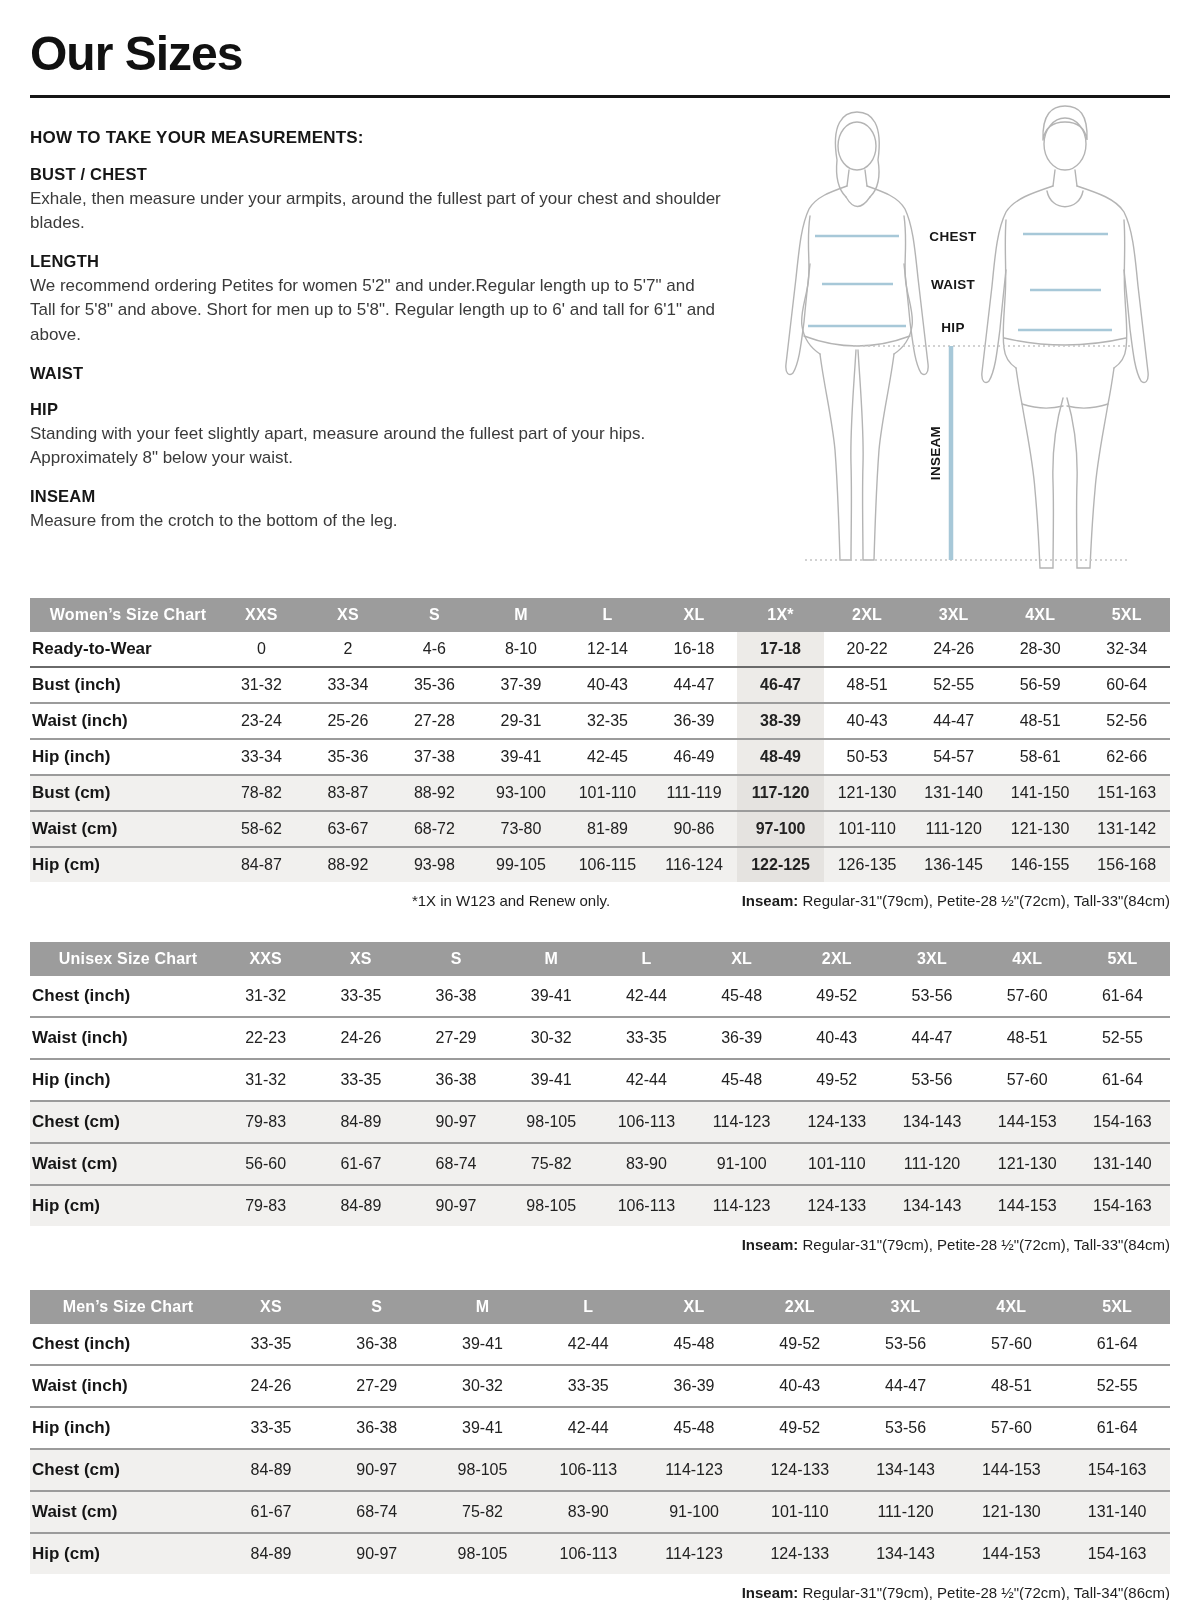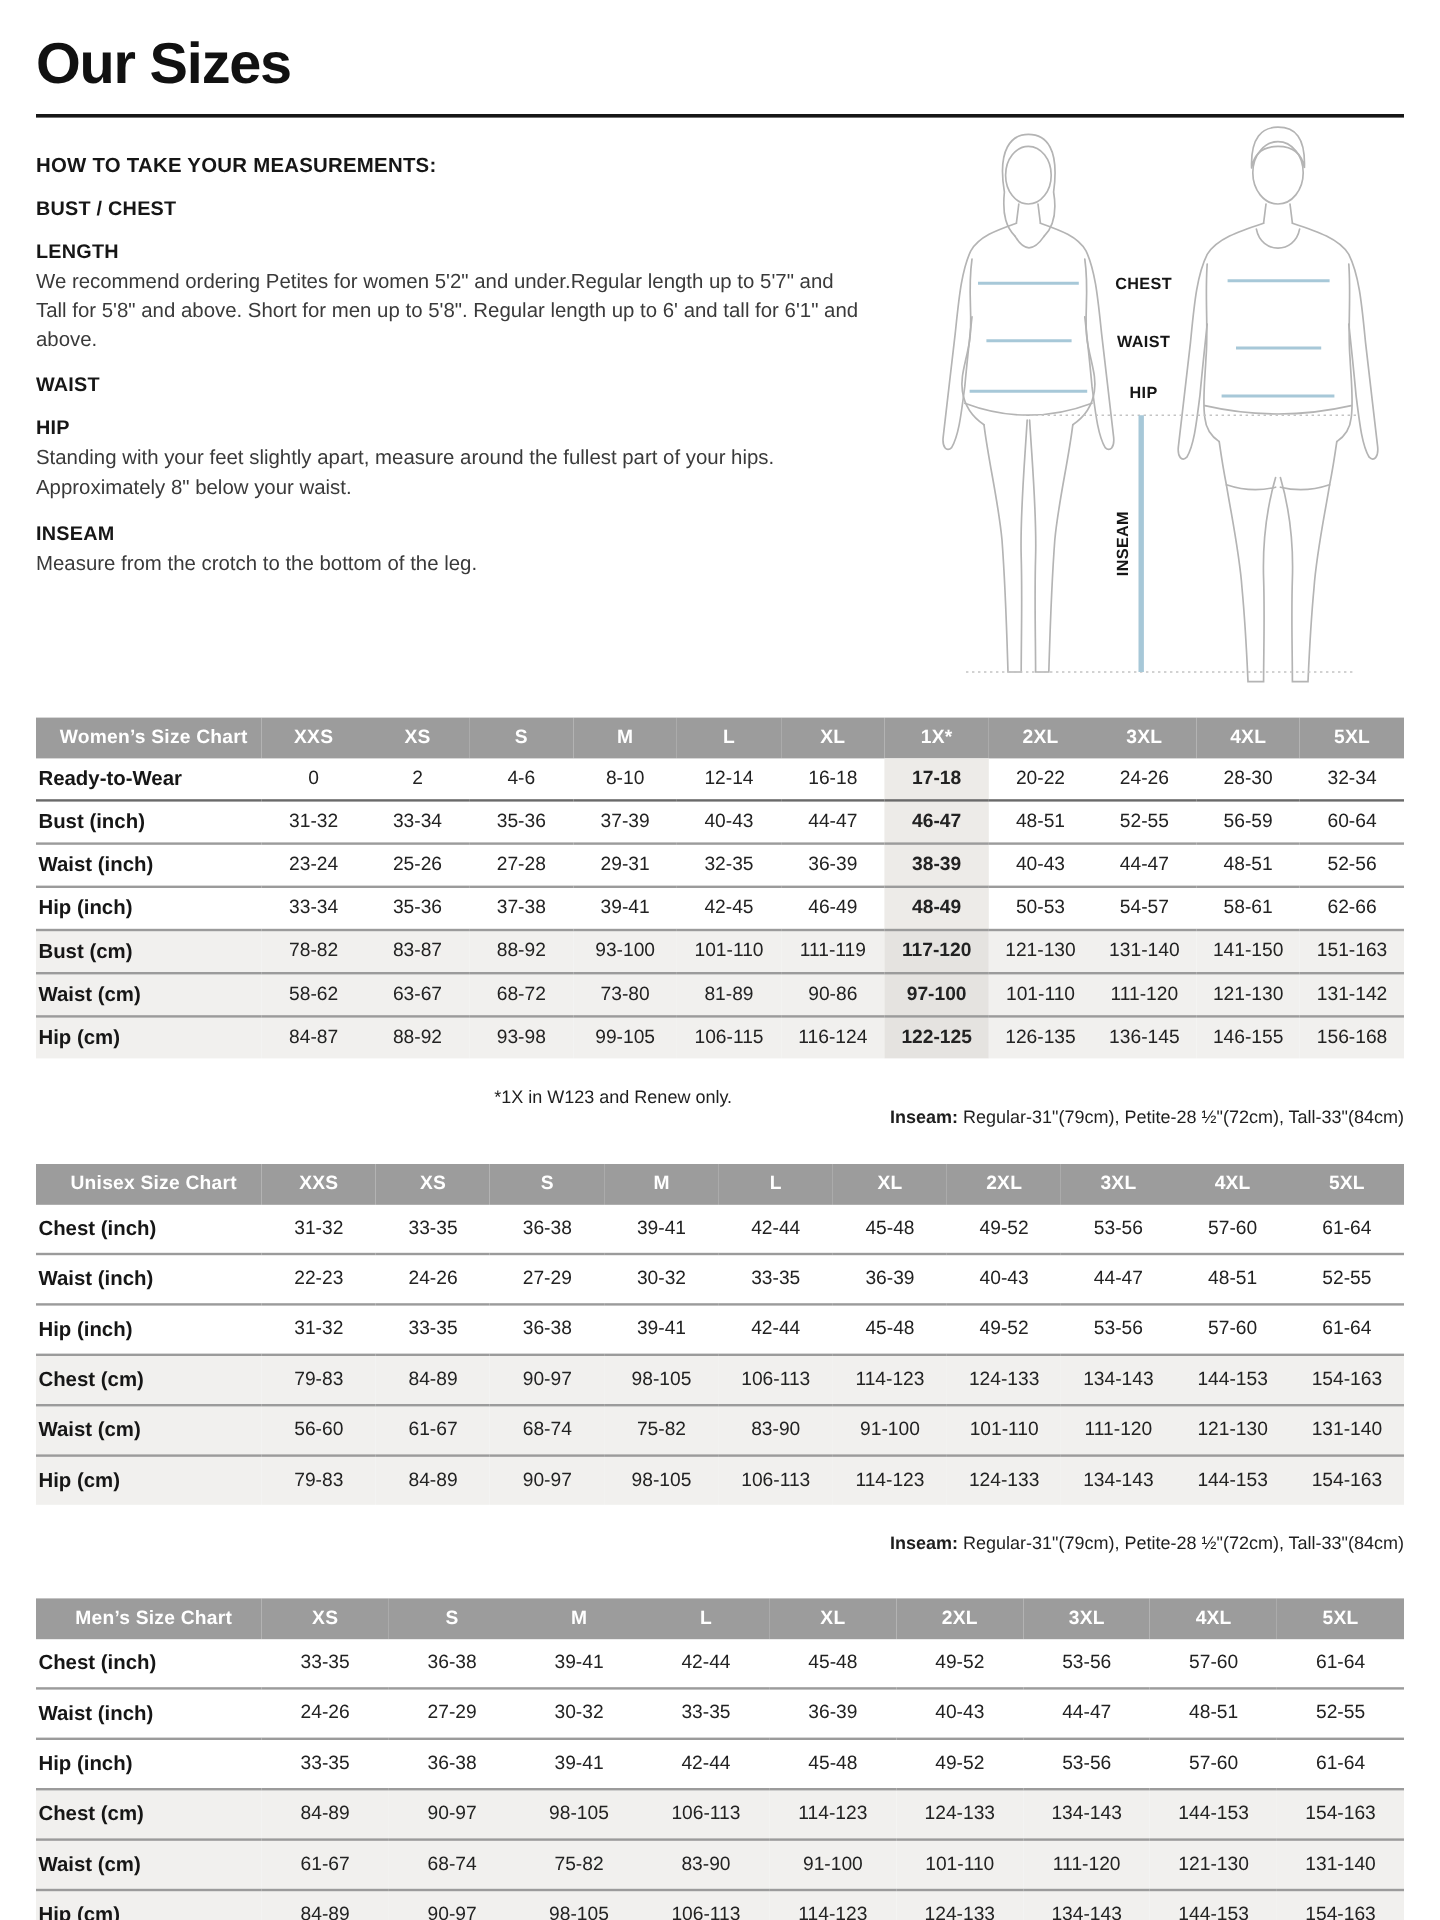--- a/index.html
+++ b/index.html
@@ -52,40 +52,41 @@
     text-align:center;font-size:16px;color:#222;padding:7px 2px;white-space:nowrap;
   }
   table.size-table tbody tr.sep th, table.size-table tbody tr.sep td{border-top:2px solid #9b9b9b;}
   table.size-table tbody tr.strong th, table.size-table tbody tr.strong td{border-top:2px solid #6a6a6a;}
   table.size-table tbody tr.cm-row th, table.size-table tbody tr.cm-row td{background:var(--shade);}
   table.size-table tbody tr td.hl{background:var(--hl);font-weight:bold;}
   table.size-table tbody tr.cm-row td.hl{background:var(--hl_dark);}
   table.size-table.roomy tbody th, table.size-table.roomy tbody td{padding-top:10px;padding-bottom:10px;}
 
   .footnote{
-    display:flex;align-items:baseline;font-size:15px;color:#1e1e1e;margin-top:24px;min-height:20px;flex-direction:column;
+    display:flex;align-items:baseline;font-size:15px;color:#1e1e1e;margin-top:10px;min-height:20px;
   }
   .footnote .left-note{margin-left:33.5%;}
   .footnote .inseam-note{margin-left:auto;}
   .footnote b{font-weight:bold;}
   .gap-w{height:14px;} .gap{height:18px;}
 </style>
 </head>
 <body>
 
 <div class="page" data-name="size-guide-page">
 
   <h1 data-name="page-title">Our Sizes</h1>
   <div class="rule" data-name="title-divider"></div>
 
   <div class="top" data-name="intro-section">
     <div class="instructions" data-name="measurement-instructions">
       <h2 data-name="instructions-heading">HOW TO TAKE YOUR MEASUREMENTS:</h2>
 
       <h3 data-name="section-title-bust-chest">BUST / CHEST</h3>
+      <p data-name="section-body-bust-chest">Exhale, then measure under your armpits, around the fullest part of your chest and shoulder blades.</p>
 
       <h3 data-name="section-title-length">LENGTH</h3>
       <p data-name="section-body-length">We recommend ordering Petites for women 5'2" and under.Regular length up to 5'7" and Tall for 5'8" and above. Short for men up to 5'8". Regular length up to 6' and tall for 6'1" and above.</p>
 
       <h3 data-name="section-title-waist">WAIST</h3>
 
       <h3 data-name="section-title-hip">HIP</h3>
       <p data-name="section-body-hip">Standing with your feet slightly apart, measure around the fullest part of your hips. Approximately 8" below your waist.</p>
 
       <h3 data-name="section-title-inseam">INSEAM</h3>

